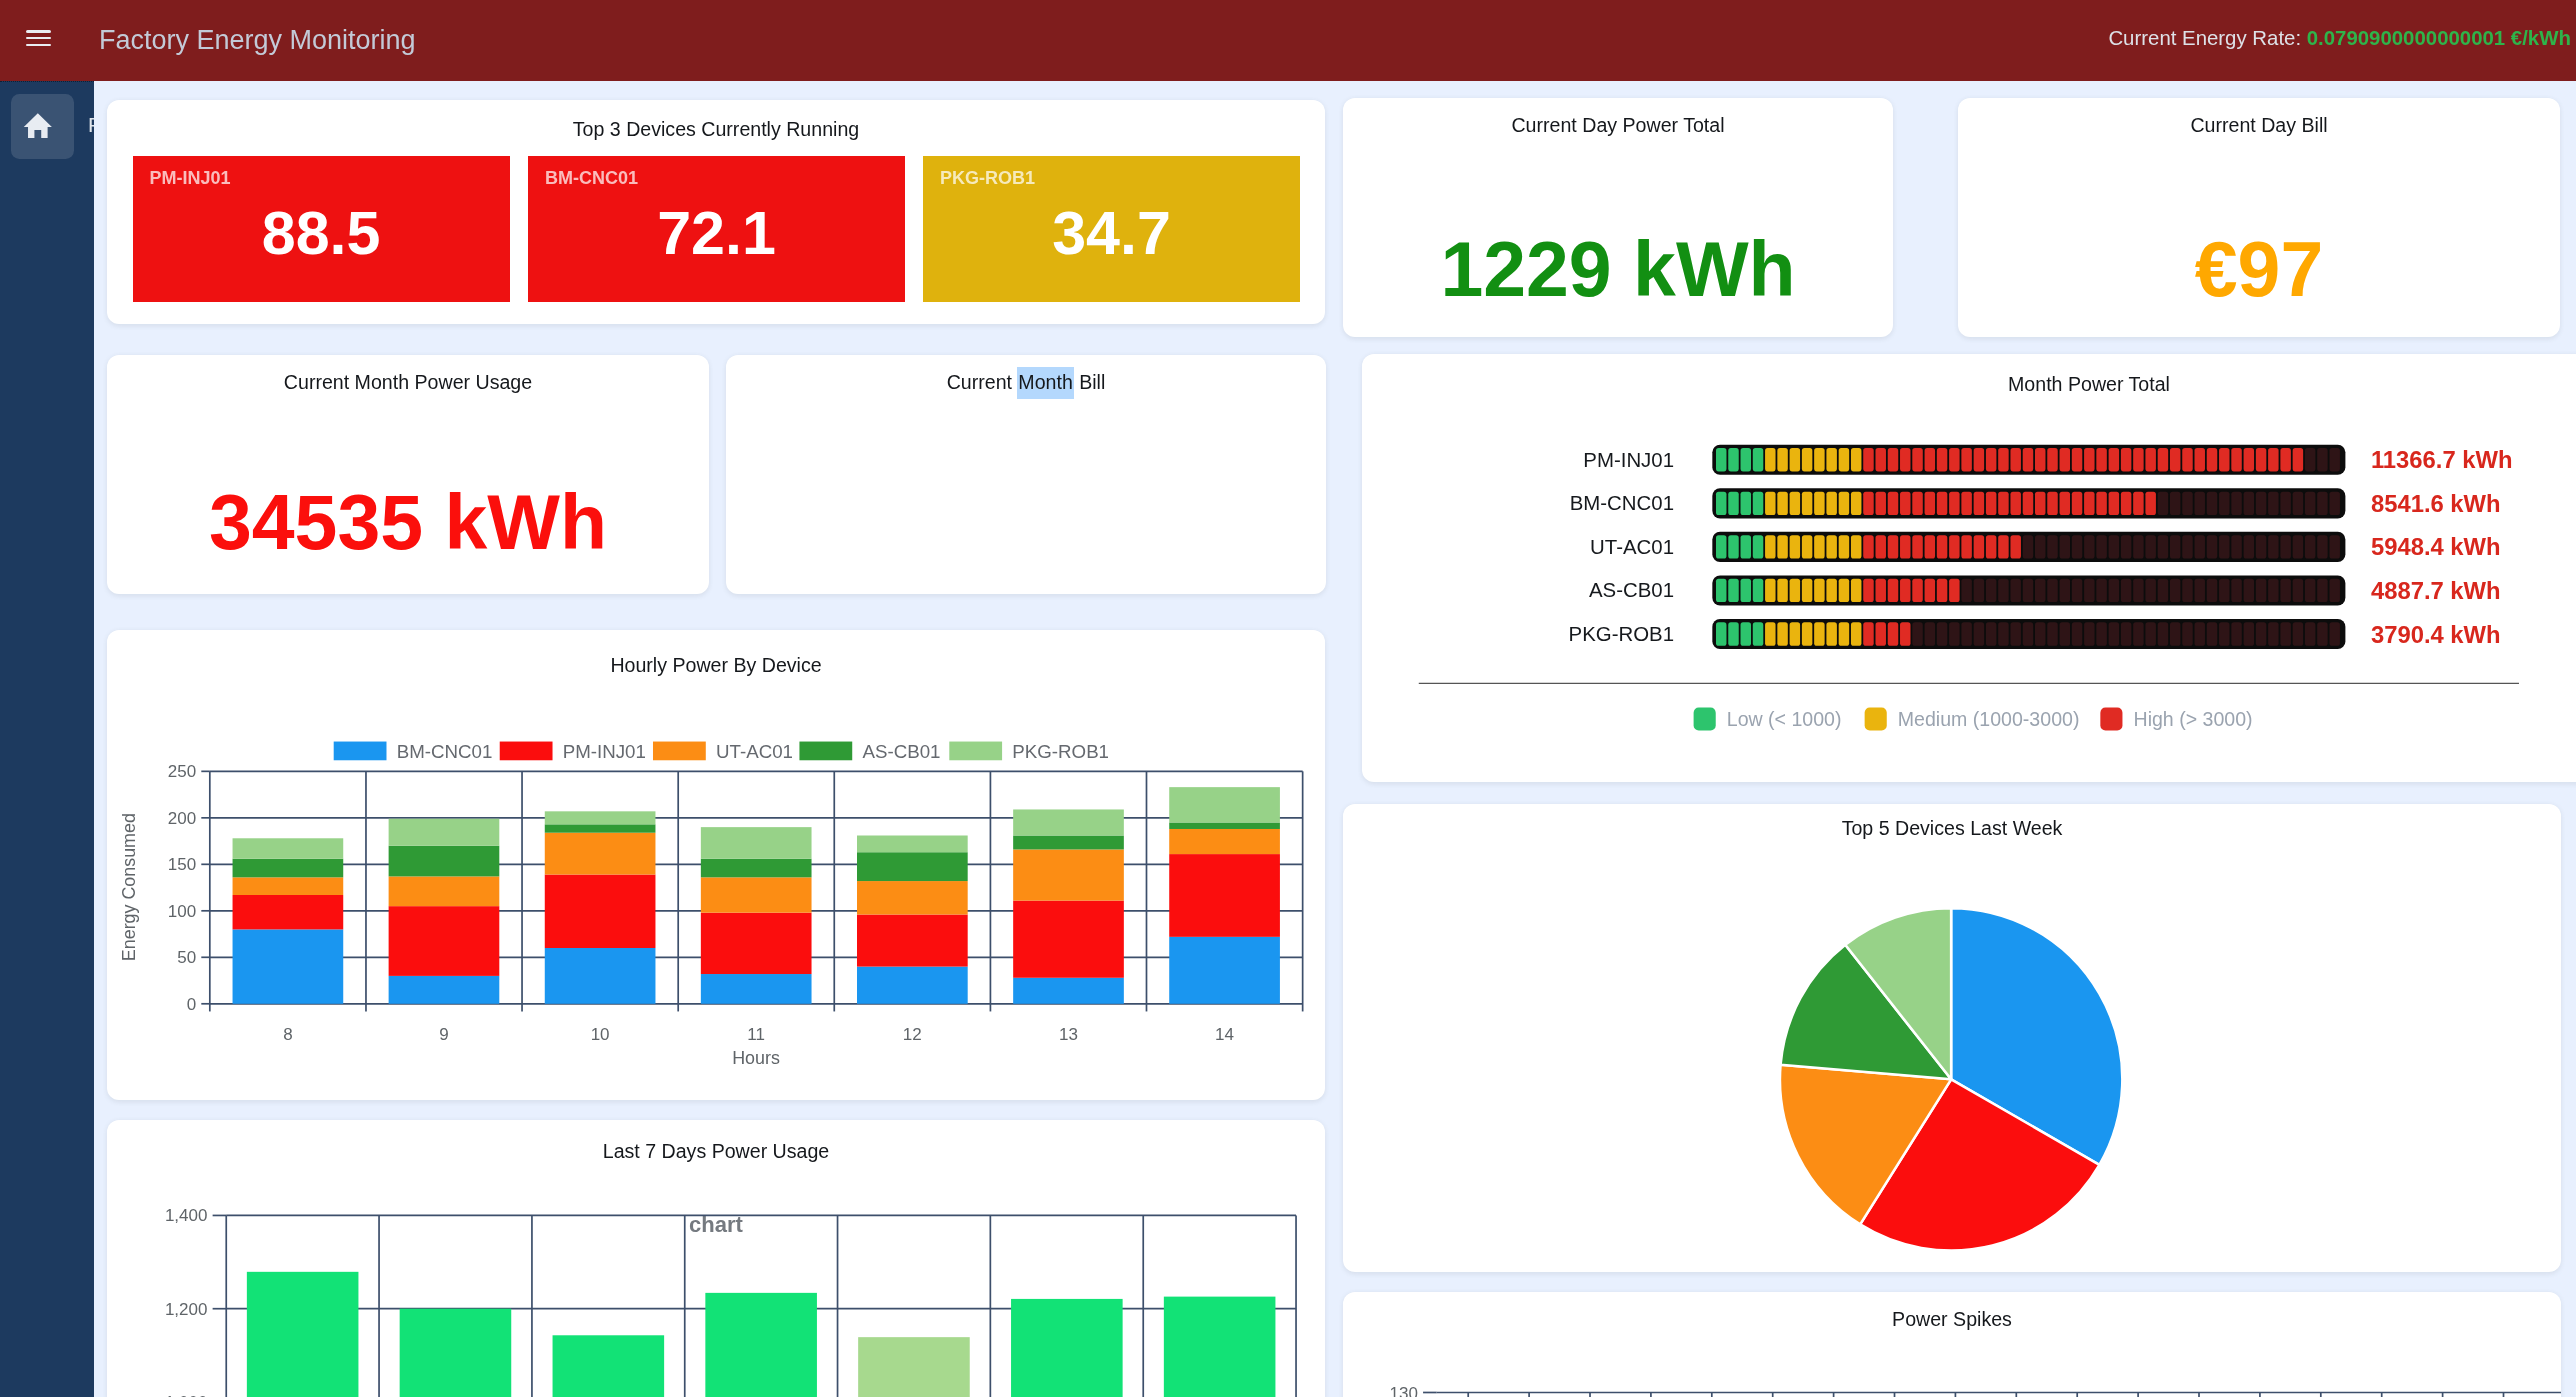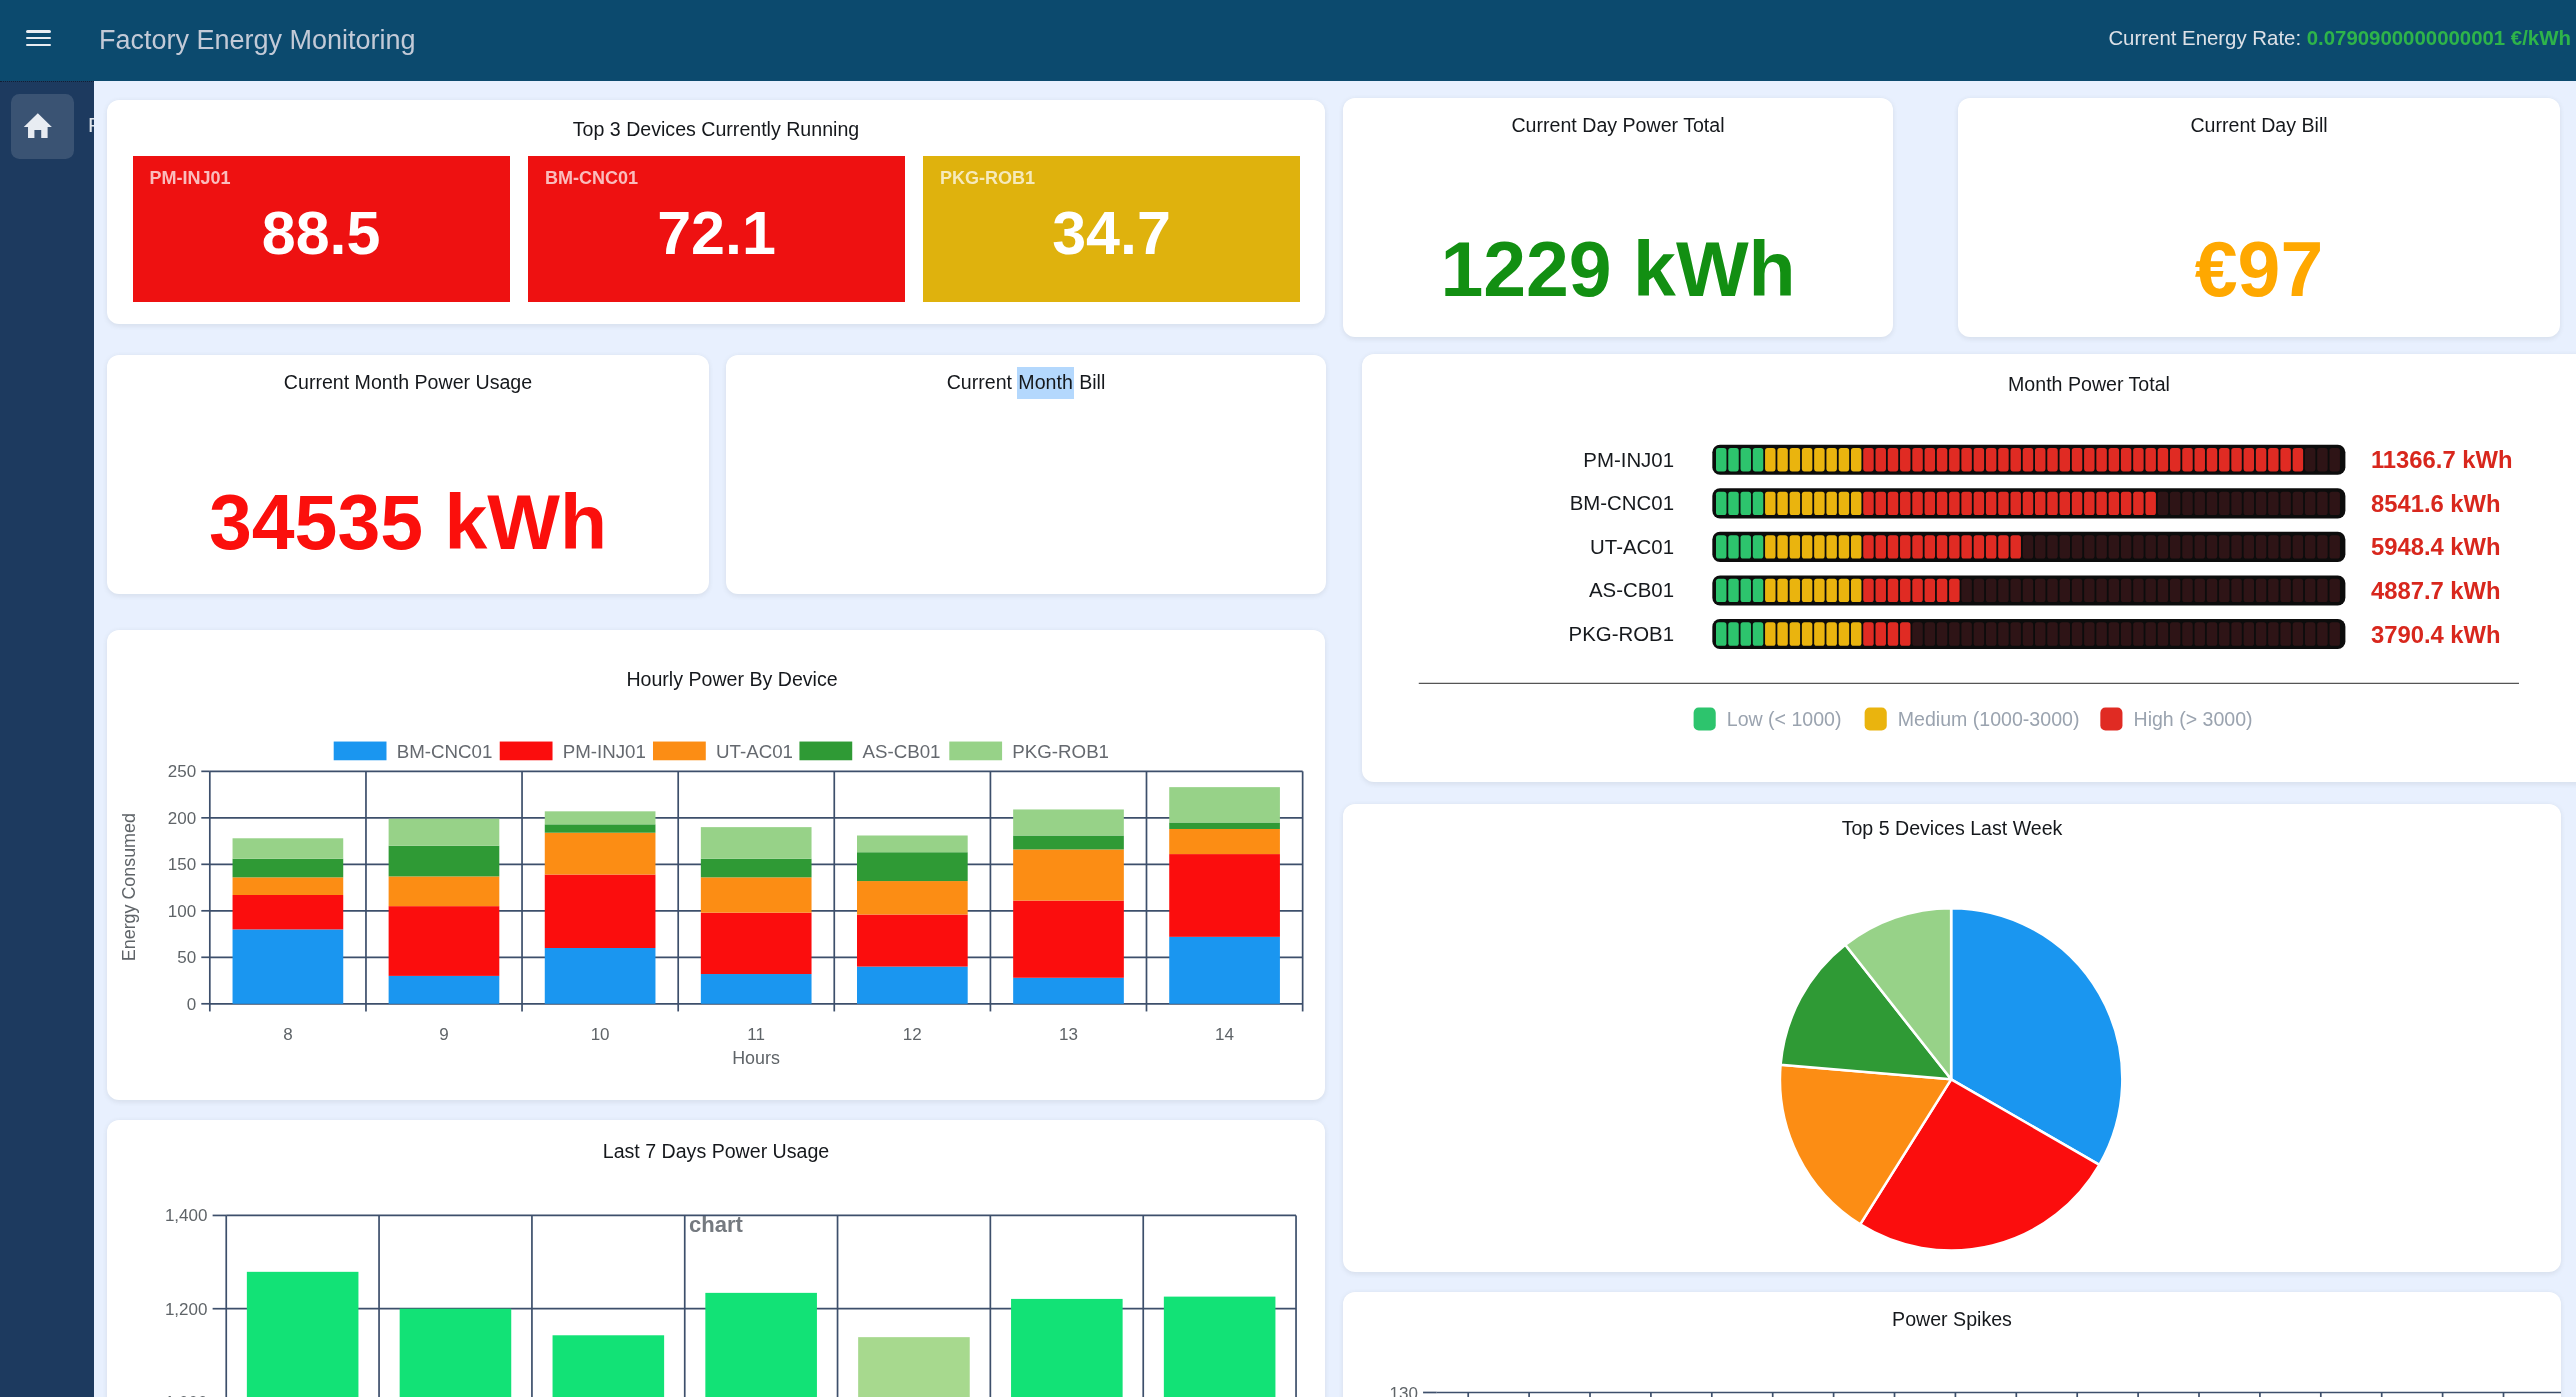--- a/index.html
+++ b/index.html
@@ -1,19 +1,19 @@
 <!DOCTYPE html>
 <html style="font-size:13.6px"><head>
 <meta charset="utf-8">
 <style>
   * { margin:0; padding:0; box-sizing:border-box; }
   html,body { width:2576px; height:1397px; overflow:hidden;
     font-family:"Liberation Sans", sans-serif; background:#e8f0fe; }
   .abs { position:absolute; }
-  #navbar { position:absolute; left:0; top:0; width:2576px; height:81px; background:#0c4a6e; }
+  #navbar { position:absolute; left:0; top:0; width:2576px; height:81px; background:#7f1d1d; }
   #sidebar { position:absolute; left:0; top:81px; width:94px; height:1316px; background:#1d3a5f;
      border-top:1.7px dotted rgba(5,10,18,0.55); }
   #homebtn { position:absolute; left:11px; top:12px; width:63px; height:65px;
      background:rgba(255,255,255,0.13); border-radius:8.5px; }
   #main { position:absolute; left:94px; top:81px; width:2482px; height:1316px; background:#e8f0fe; }
   .card { position:absolute; background:#ffffff; border-radius:12px;
      box-shadow:0 1.7px 5.1px rgba(60,64,67,0.10); }
   .ctitle { position:absolute; left:0; top:16px; width:100%; text-align:center;
      font-size:19.6px; color:#15181c; }
   .bignum { position:absolute; left:0; width:100%; text-align:center;
@@ -70,21 +70,21 @@
   </div>
 <div class="card" style="left:1343px;top:98px;width:550px;height:239px;">
     <div class="ctitle">Current Day Power Total</div>
     <div class="bignum" style="top:133px;color:#128f12;">1229 kWh</div>
   </div>
 <div class="card" style="left:1958px;top:98px;width:602px;height:239px;">
     <div class="ctitle">Current Day Bill</div>
     <div class="bignum" style="top:133px;color:#ffa800;">€97</div>
   </div>
 <div class="card" style="left:107px;top:630px;width:1218px;height:470px;">
-    <div class="ctitle" style="top:38px;margin-left:16px;">Hourly Power By Device</div>
+    <div class="ctitle" style="top:24px;">Hourly Power By Device</div>
     <svg width="1218" height="470" viewBox="0 0 1430 552">
       <rect x="266" y="131" width="62" height="22" fill="#1a96f0"></rect>
       <text x="340" y="150" font-size="22" fill="#65696f">BM-CNC01</text>
       <rect x="461" y="131" width="62" height="22" fill="#fb0d0d"></rect>
       <text x="535" y="150" font-size="22" fill="#65696f">PM-INJ01</text>
       <rect x="641" y="131" width="62" height="22" fill="#fc8d14"></rect>
       <text x="715" y="150" font-size="22" fill="#65696f">UT-AC01</text>
       <rect x="813" y="131" width="62" height="22" fill="#2f9a35"></rect>
       <text x="887" y="150" font-size="22" fill="#65696f">AS-CB01</text>
       <rect x="989" y="131" width="62" height="22" fill="#97d288"></rect>

